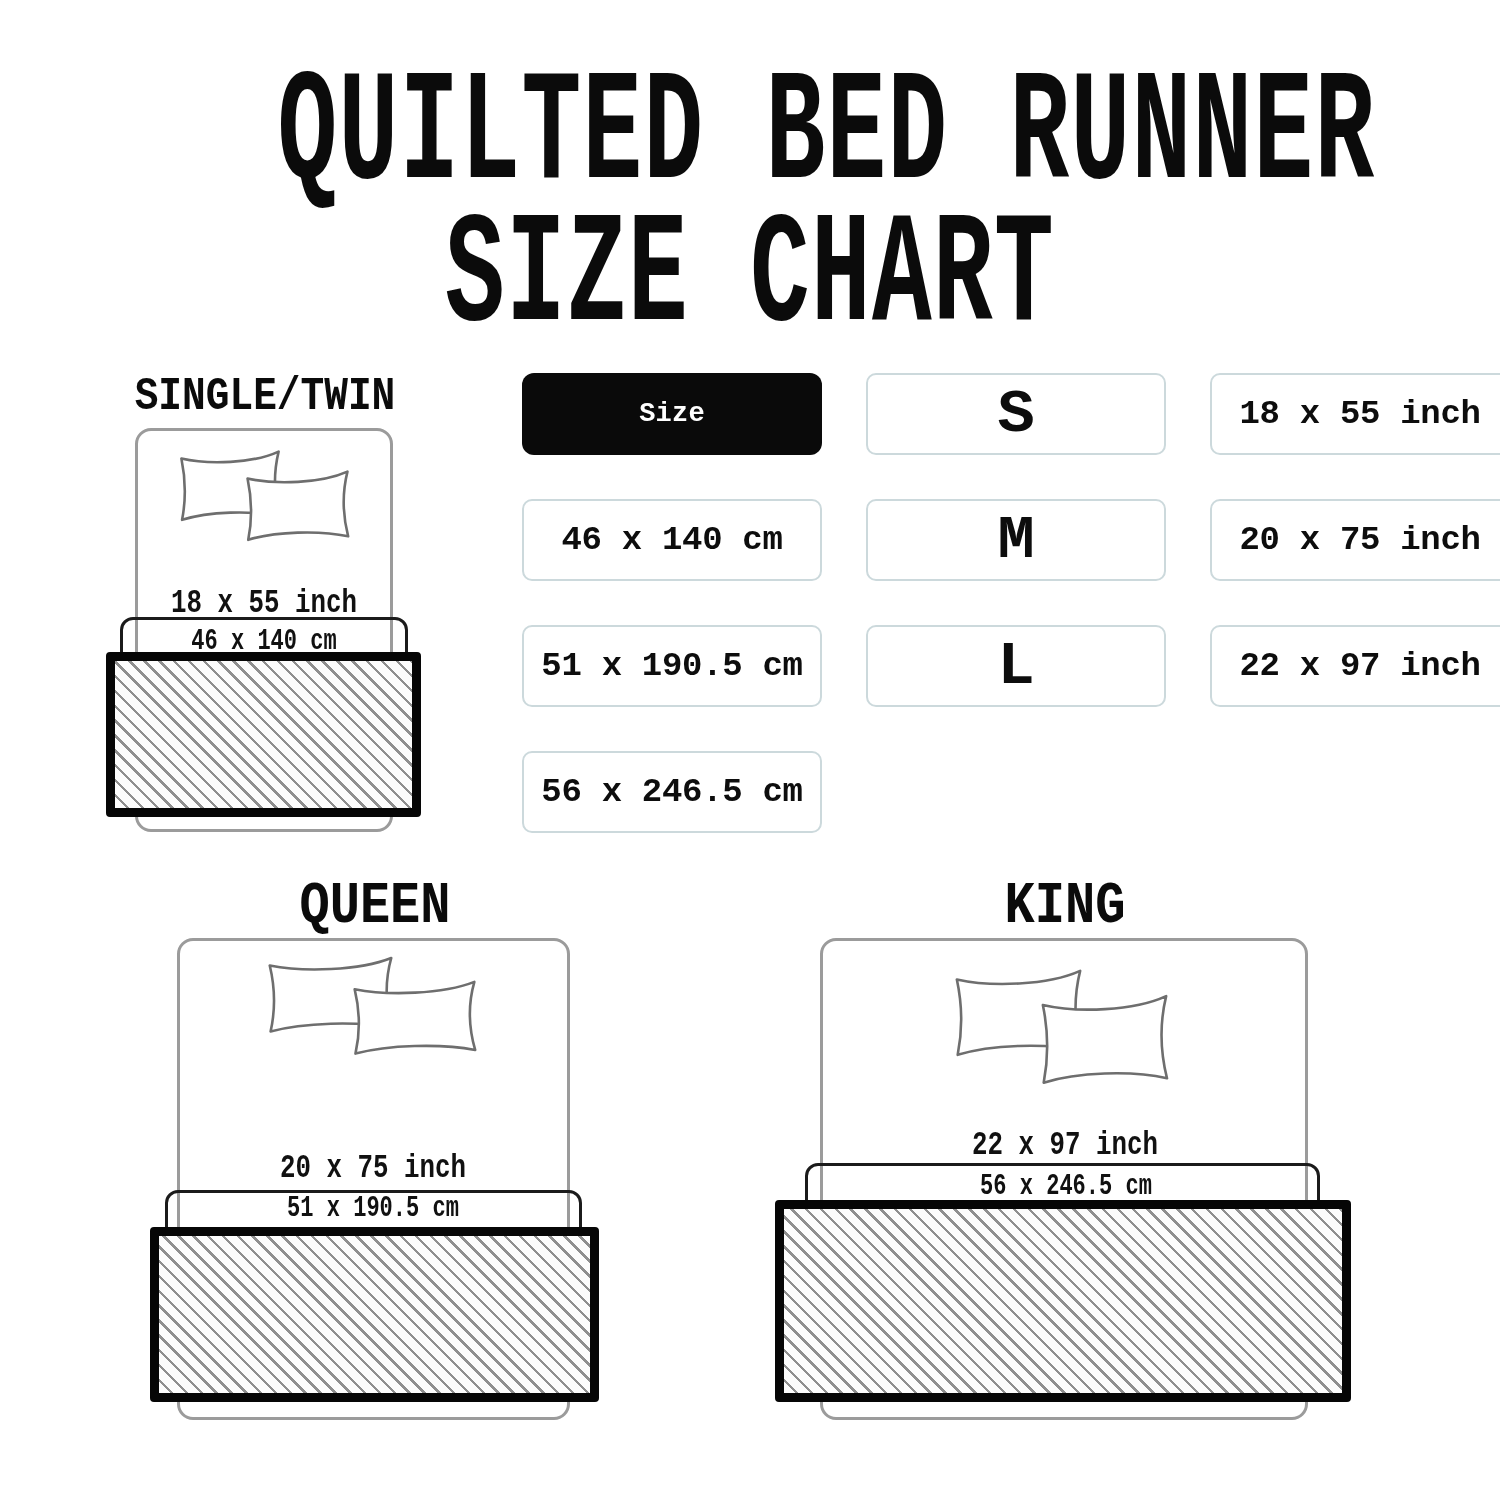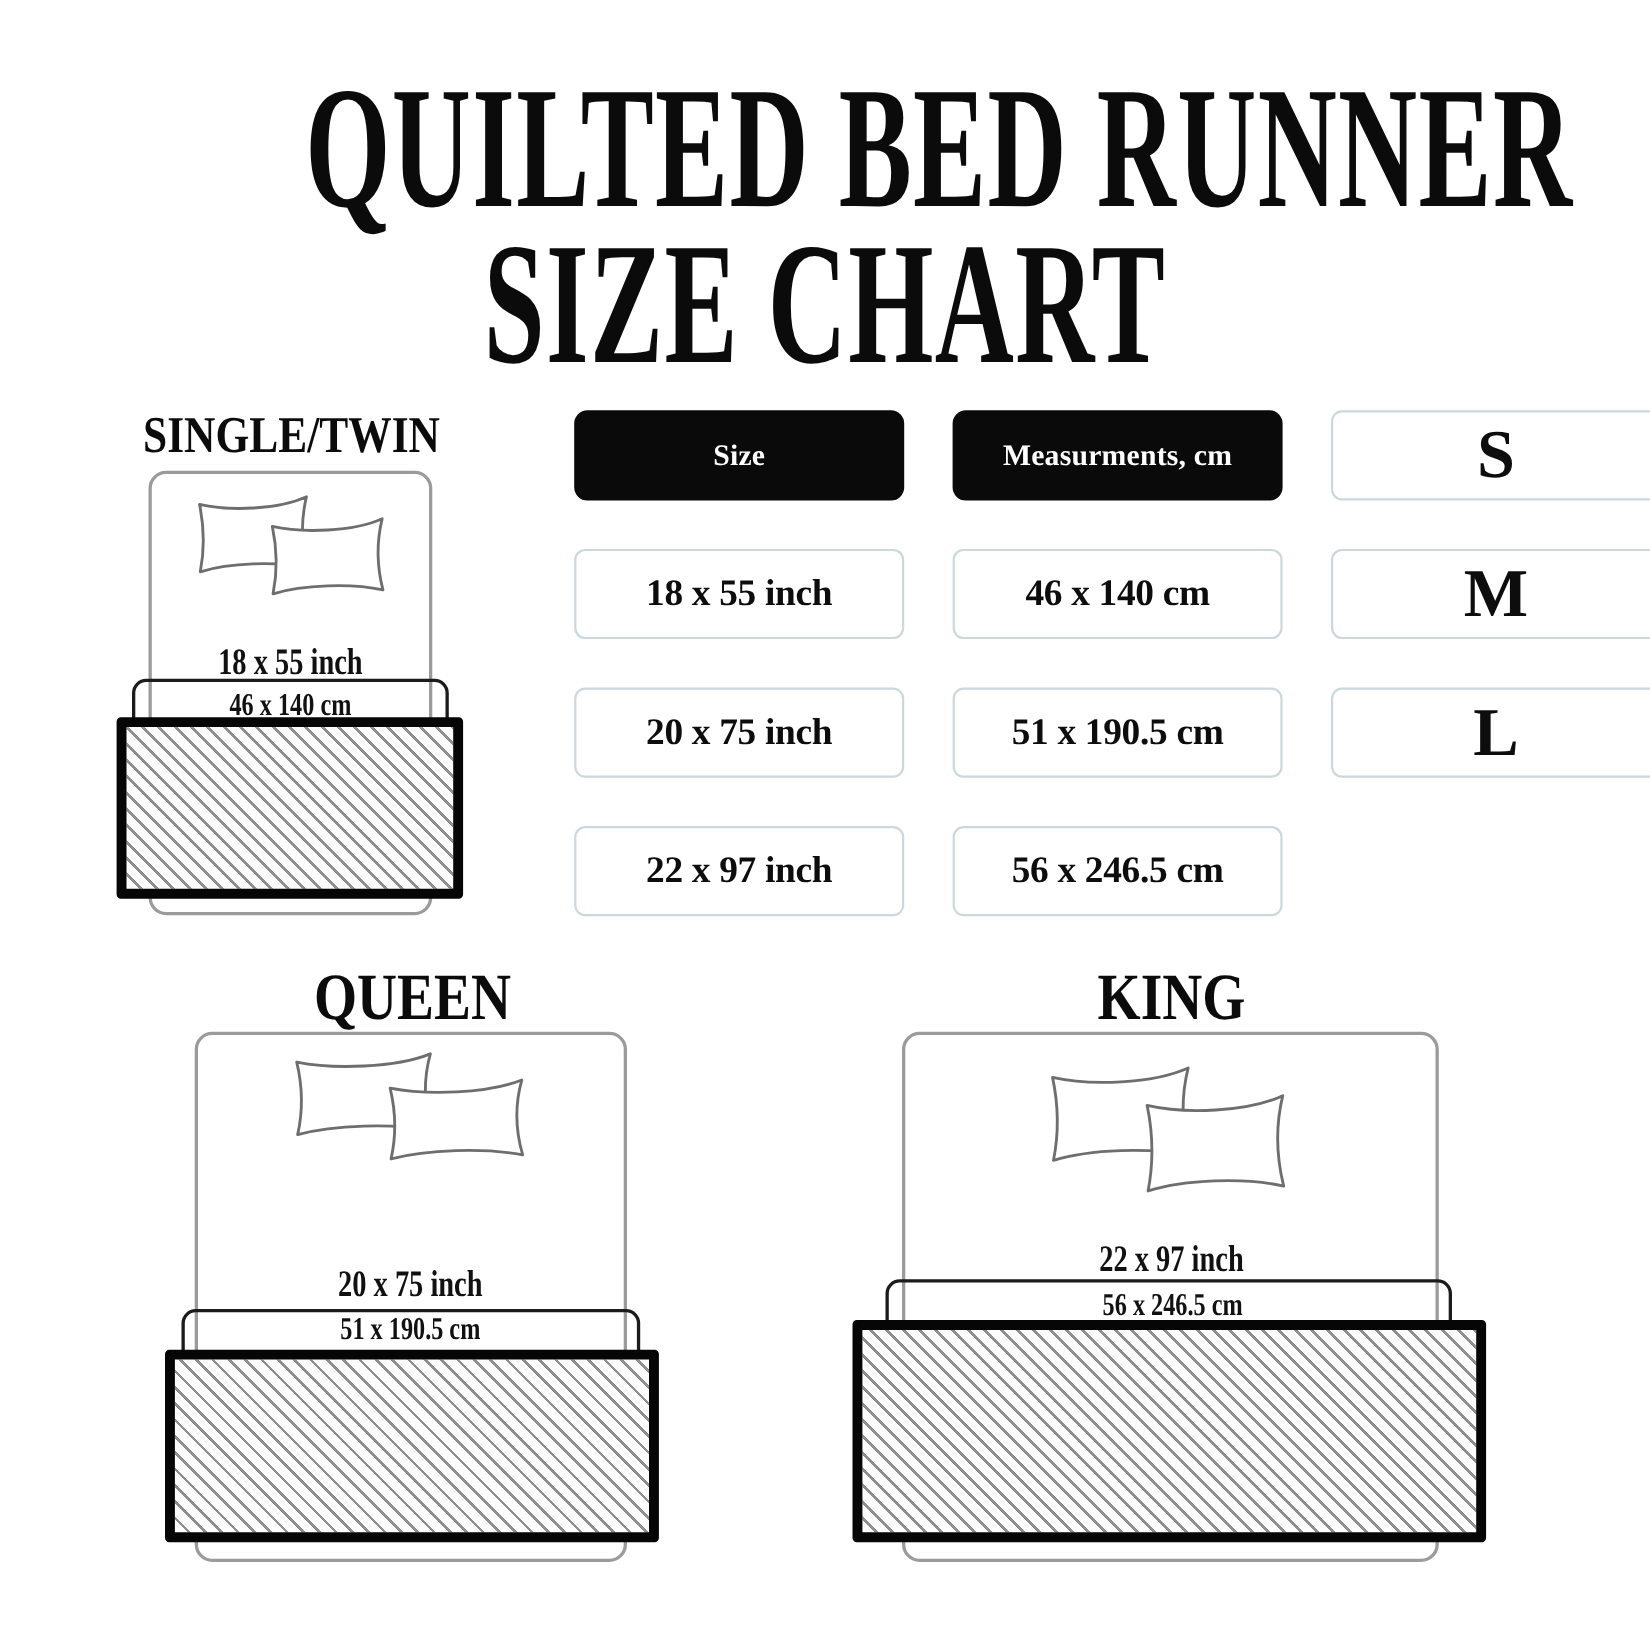--- a/index.html
+++ b/index.html
@@ -1,18 +1,18 @@
 <!DOCTYPE html>
 <html><head>
 <meta charset="utf-8">
 <style>
   html,body { margin:0; padding:0; background:#ffffff; }
   .canvas {
     position:relative; width:1500px; height:1500px; background:#ffffff;
-    font-family:Liberation Serif, serif; color:#0d0d0d;
+    font-family:Liberation Mono, monospace; color:#0d0d0d;
     overflow:hidden;
   }
   
   .title-line {
     position:absolute; left:0; width:1500px; text-align:center;
     font-weight:700; font-size:158px; line-height:1; letter-spacing:2px;
     transform:scaleX(0.63); transform-origin:center; white-space:nowrap;
     color:#0b0b0b;
   }
   #title1 { top:56px; }
@@ -103,21 +103,20 @@
 </head>
 <body>
 
 <div class="canvas">
 
   <div class="title-line" id="title1">QUILTED BED RUNNER</div>
   <div class="title-line" id="title2">SIZE CHART</div>
 
   <div class="size-table">
     <div class="th">Size</div>
-    <div class="th">Measurments, cm</div>
 
     <div class="td size">S</div>
     <div class="td meas">18 x 55 inch</div>
     <div class="td meas">46 x 140 cm</div>
 
     <div class="td size">M</div>
     <div class="td meas">20 x 75 inch</div>
     <div class="td meas">51 x 190.5 cm</div>
 
     <div class="td size">L</div>

